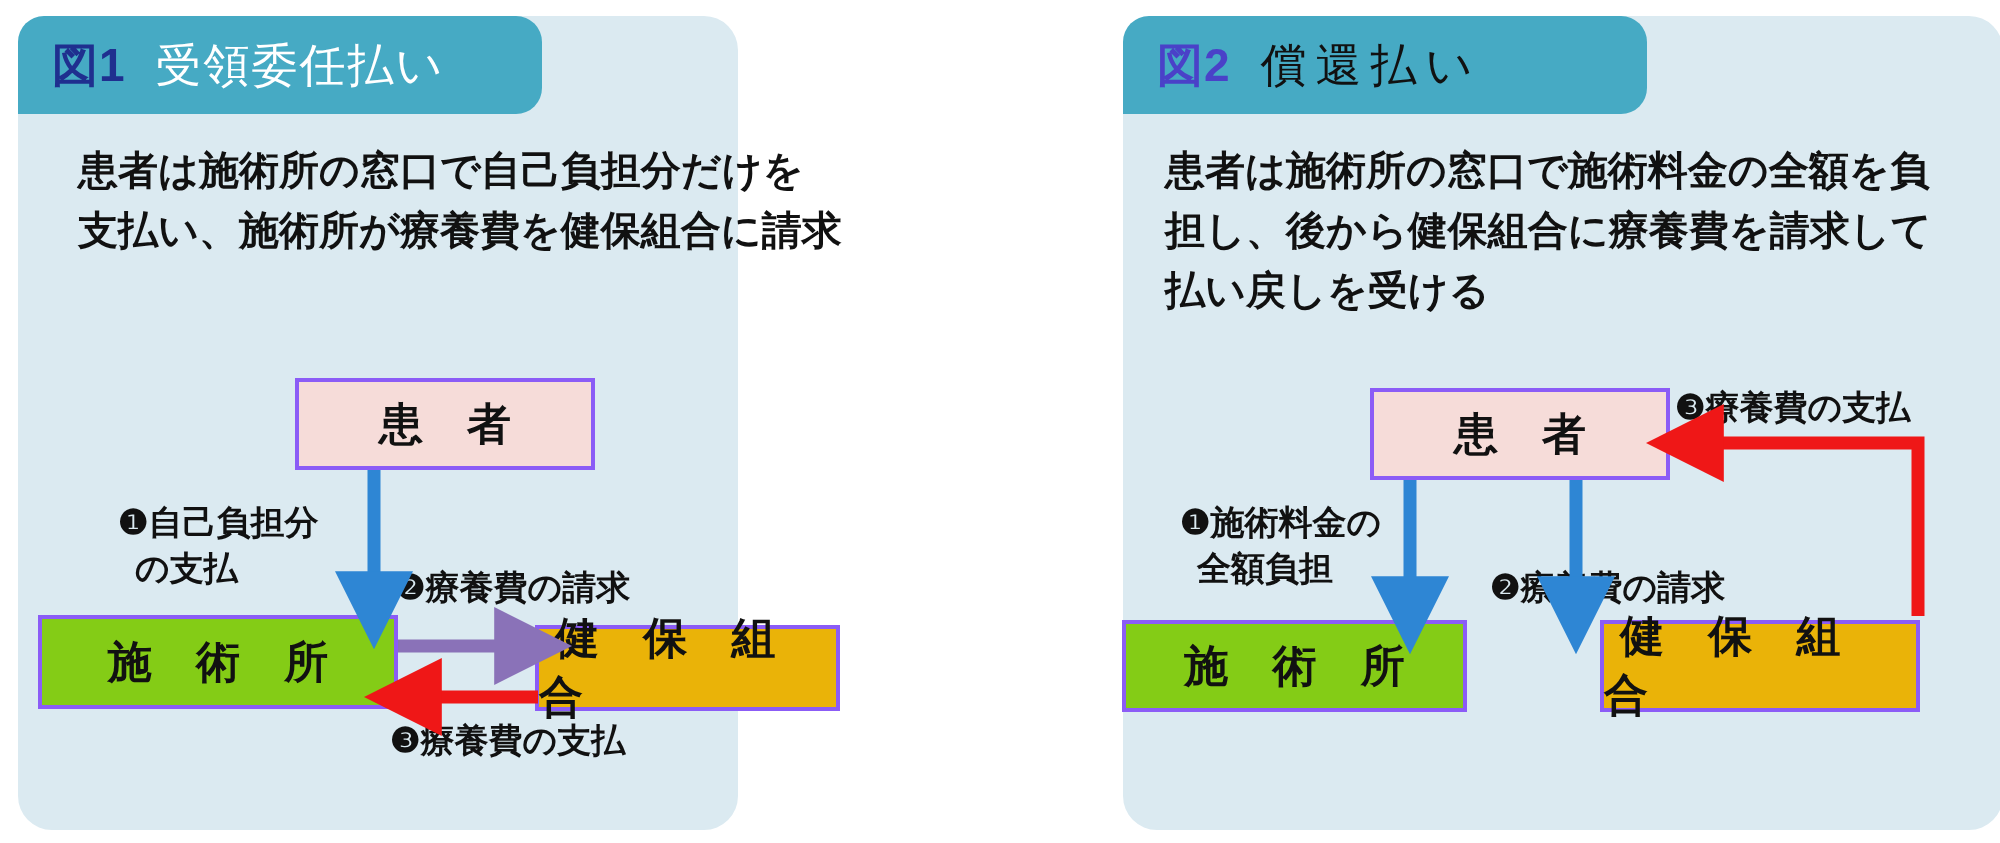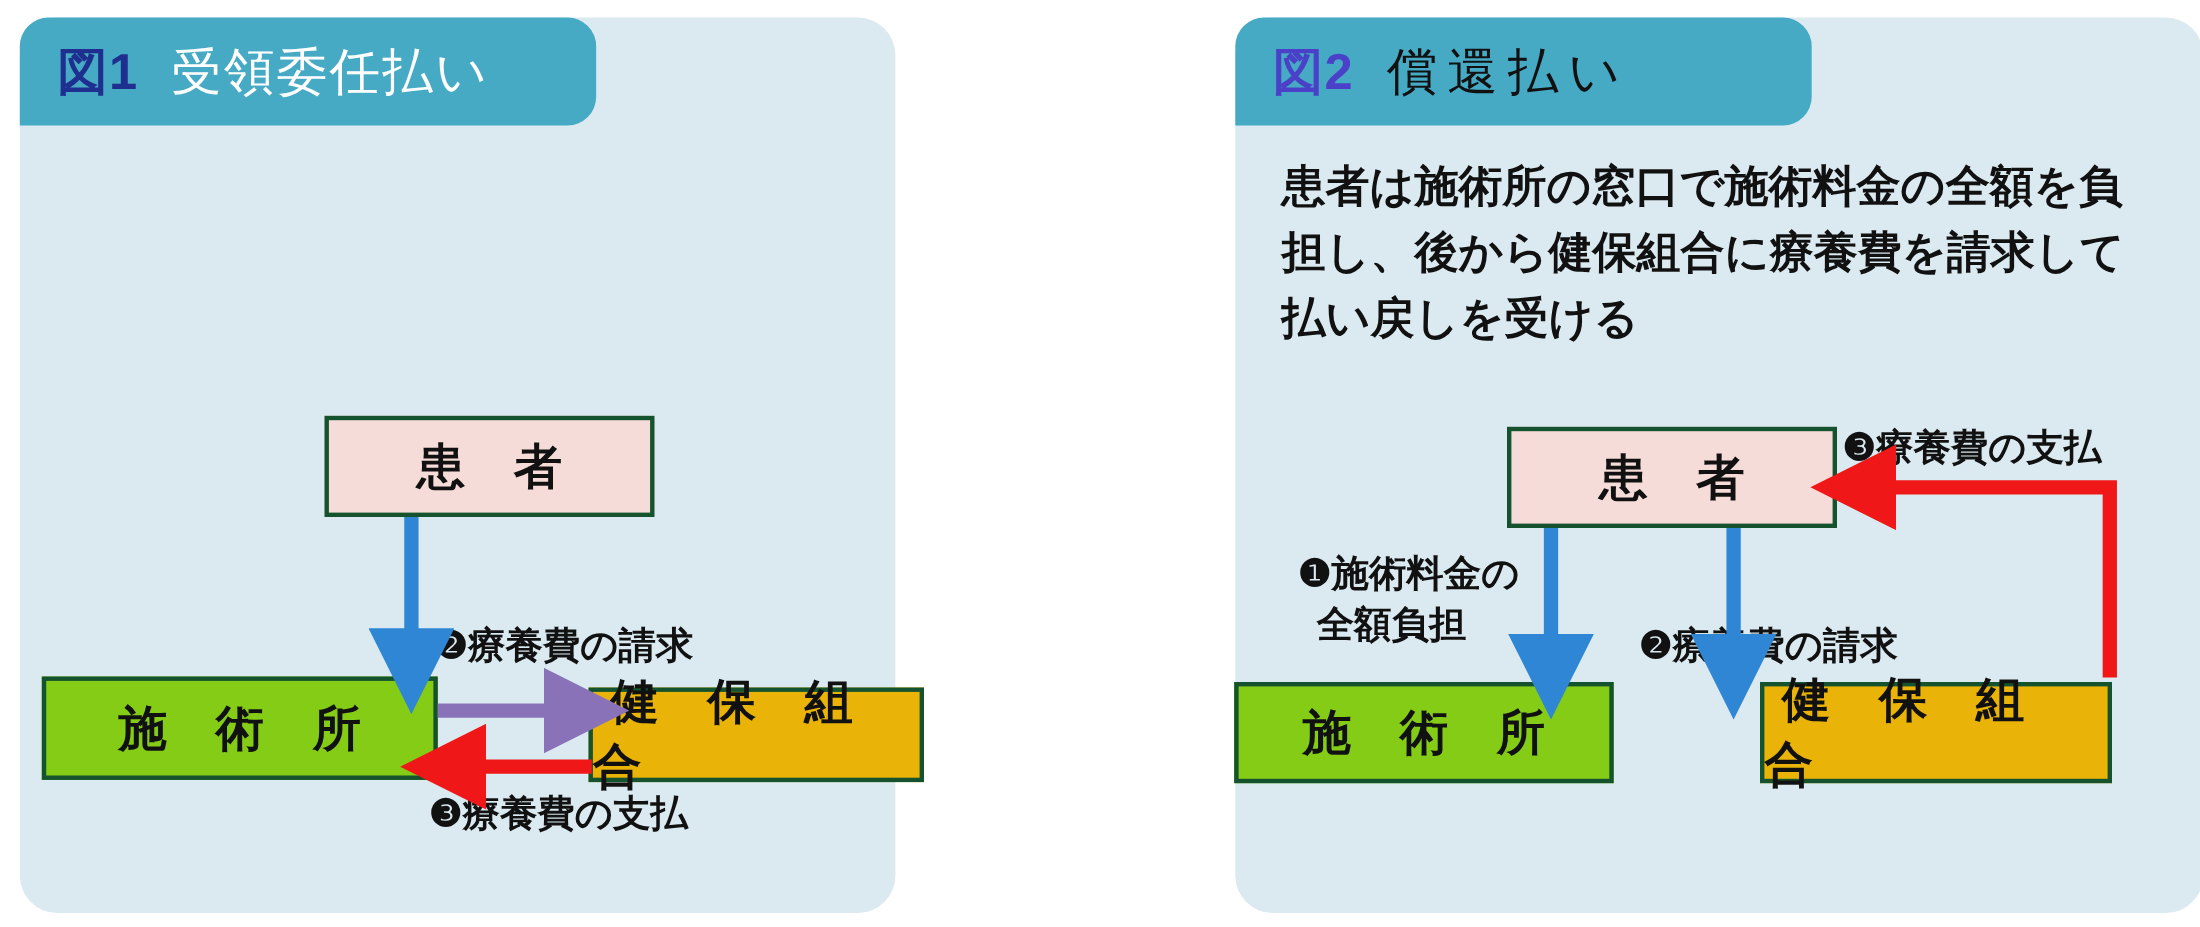--- a/index.html
+++ b/index.html
@@ -21,21 +21,21 @@
     width: 2000px;
     height: 843px;
   }
 
   
   .panel {
     position: absolute;
     background: #dbeaf1;
     border-radius: 34px;
   }
-  #panel-1 { left: 18px;  top: 16px; width: 796px; height: 814px; }
+  #panel-1 { left: 18px;  top: 16px; width: 720px; height: 814px; }
   #panel-2 { left: 1105px; top: 16px; width: 880px; height: 814px; margin-left: 18px; }
 
   
   .title-ribbon {
     position: absolute;
     top: 0;
     left: 0;
     height: 98px;
     border-radius: 26px 26px 26px 0;
     background: #46aac4;
@@ -74,21 +74,21 @@
     line-height: 60px;
     white-space: pre;
   }
   #body-1 { left: 78px;  top: 140px; }
   #body-2 { left: 1165px; top: 140px; }
 
   
   .ebox {
     position: absolute;
     box-sizing: border-box;
-    border: 4px solid #14532d;
+    border: 4px solid #8b5cf6;
     display: flex;
     align-items: center;
     justify-content: center;
     font-weight: 700;
     color: #111111;
     font-size: 44px;
     letter-spacing: 16px;
     text-indent: 16px;
   }
   .ebox.patient { background: #f6dcd9; }
@@ -137,25 +137,29 @@
 
 <div class="stage">
 
   <div class="panel" id="panel-1">
     <div class="title-ribbon" id="ribbon-1">
       <span class="title-fig dark">図1</span>
       <span class="title-main white">受領委任払い</span>
     </div>
   </div>
 
+  <div class="body-text" id="body-1">患者は施術所の窓口で自己負担分だけを
+支払い、施術所が療養費を健保組合に請求</div>
 
   <div class="ebox patient" id="p1-patient">患 者</div>
   <div class="ebox clinic" id="p1-clinic">施 術 所</div>
   <div class="ebox insurer" id="p1-insurer">健 保 組 合</div>
 
+  <div class="alabel serif" id="p1-l1">❶自己負担分
+  の支払</div>
   <div class="alabel serif" id="p1-l2">❷療養費の請求</div>
   <div class="alabel serif" id="p1-l3">❸療養費の支払</div>
 
   <div class="panel" id="panel-2">
     <div class="title-ribbon" id="ribbon-2">
       <span class="title-fig violet">図2</span>
       <span class="title-main black">償還払い</span>
     </div>
   </div>
 

